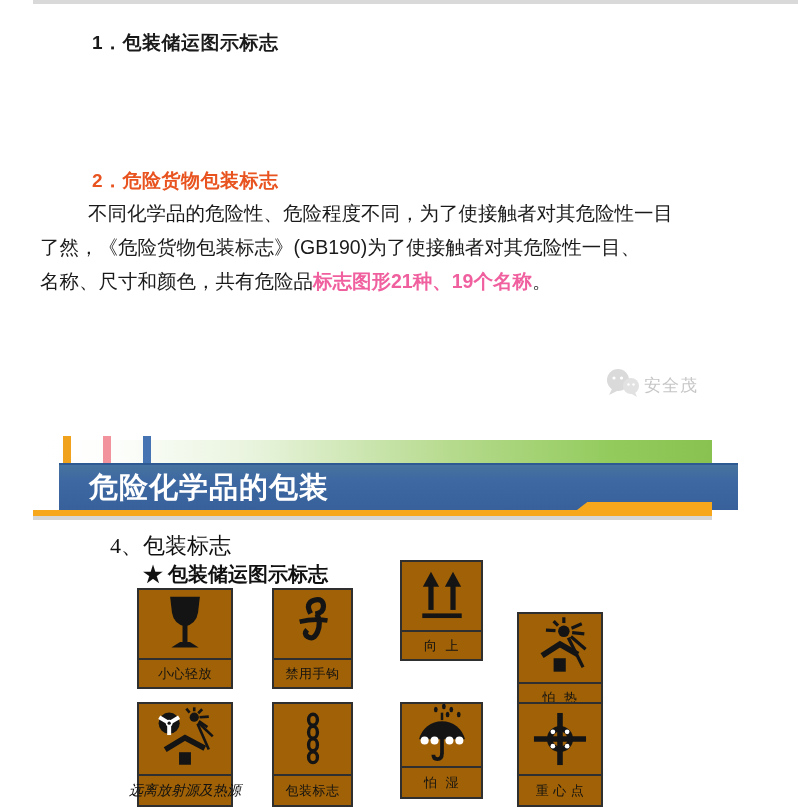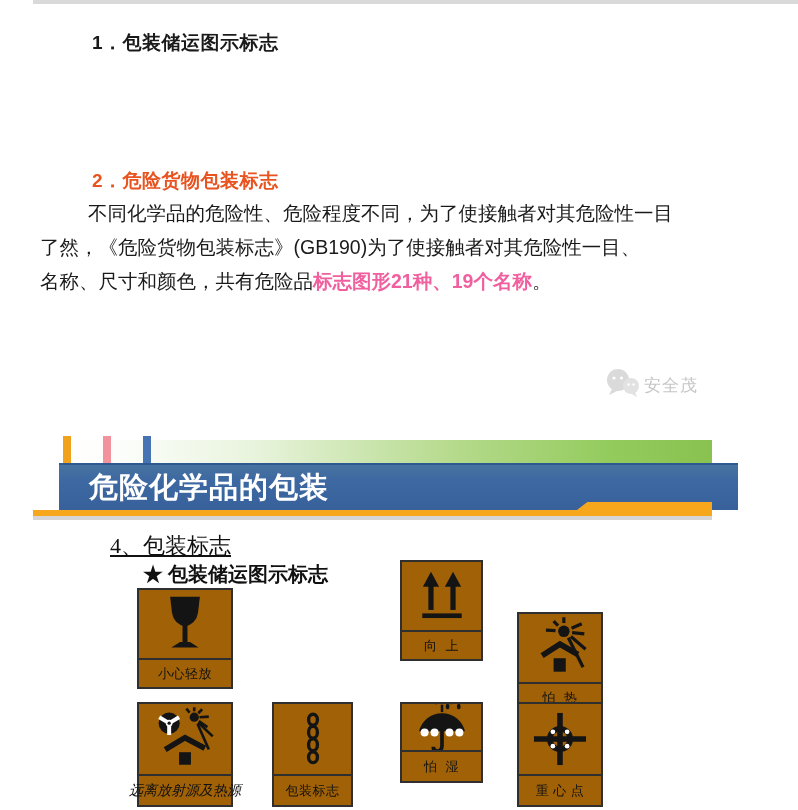--- a/index.html
+++ b/index.html
@@ -33,21 +33,21 @@
       background:linear-gradient(180deg,#46739f 0%,#3d68a2 35%,#38619b 100%);
       border-top:2px solid #2e5a94;box-sizing:border-box;display:flex;align-items:center;margin-left:26px;}
   .blue-bar .bar-title{color:#ffffff;font-size:29px;font-weight:700;margin-left:30px;letter-spacing:1px;}
   .orange-line{position:absolute;left:33px;top:510px;width:679px;height:6px;background:#f6a71b;}
   .orange-tab{position:absolute;left:560px;top:502px;width:152px;height:14px;background:#f6a71b;
       clip-path:polygon(18% 0,100% 0,100% 100%,6% 100%);}
   .banner-shadow{position:absolute;left:33px;top:516px;width:679px;height:4px;background:#d6d6d6;}
 
   
   .sec-h{position:absolute;left:110px;top:531px;font-family:"Liberation Serif",serif;
-         font-size:22px;color:#111;text-decoration:underline;}
+         font-size:22px;color:#111;}
   .sec-sub{position:absolute;left:143px;top:561px;font-family:"Liberation Serif",serif;
          font-size:20px;font-weight:700;color:#111;}
 
   
   .card{position:absolute;border:2px solid #2f2f2f;background:#a16207;box-sizing:border-box;
         display:flex;flex-direction:column;}
   .card .ic{flex:1;display:flex;align-items:center;justify-content:center;overflow:hidden;}
   .card .lbl{border-top:2px solid #2f2f2f;height:27px;display:flex;align-items:center;
         justify-content:center;font-size:13px;color:#111;white-space:pre;letter-spacing:.5px;}
   .r2 .lbl{height:29px;}
@@ -107,20 +107,30 @@
     <div class="ic">
       <svg width="62" height="64" viewBox="0 0 100 100">
         <path class="ink" d="M26 6 H74 L71 32 Q68 50 50 54 Q32 50 29 32 Z"></path>
         <rect class="ink" x="46" y="52" width="8" height="28"></rect>
         <path class="ink" d="M28 88 L72 88 L58 79 L42 79 Z"></path>
       </svg>
     </div>
     <div class="lbl">小心轻放</div>
   </div>
 
+  <div class="card" style="left:272px;top:588px;width:81px;height:101px;">
+    <div class="ic">
+      <svg width="58" height="64" viewBox="0 0 100 100">
+        <path class="st" stroke-width="9" d="M46 32 Q36 14 52 9 Q68 5 68 20 Q68 31 54 33"></path>
+        <path class="st" stroke-width="8" d="M27 46 Q52 40 75 44"></path>
+        <path class="st" stroke-width="9" d="M57 33 Q64 48 58 63 Q52 78 41 72 Q33 67 40 60"></path>
+      </svg>
+    </div>
+    <div class="lbl">禁用手钩</div>
+  </div>
 
   <div class="card" style="left:400px;top:560px;width:83px;height:101px;">
     <div class="ic">
       <svg width="58" height="64" viewBox="0 0 100 100">
         <polygon class="ink" points="31,8 17,34 45,34"></polygon>
           <rect class="ink" x="26.5" y="32" width="9" height="42"></rect>
         <polygon class="ink" points="69,8 55,34 83,34"></polygon>
           <rect class="ink" x="64.5" y="32" width="9" height="42"></rect>
         <rect class="ink" x="16" y="80" width="68" height="8"></rect>
       </svg>
@@ -183,21 +193,21 @@
           <ellipse cx="50" cy="13" rx="8.5" ry="10.5"></ellipse>
           <ellipse cx="50" cy="37" rx="8.5" ry="11.5"></ellipse>
           <ellipse cx="50" cy="61" rx="8.5" ry="11.5"></ellipse>
           <ellipse cx="50" cy="85" rx="8.5" ry="10.5"></ellipse>
         </g>
       </svg>
     </div>
     <div class="lbl">包装标志</div>
   </div>
 
-  <div class="card r2" style="left:400px;top:702px;width:83px;height:81px;">
+  <div class="card r2" style="left:400px;top:702px;width:83px;height:97px;">
     <div class="ic">
       <svg width="62" height="68" viewBox="0 0 100 100">
         <g class="ink">
           <ellipse cx="40" cy="9" rx="3" ry="4.5"></ellipse>
             <ellipse cx="53" cy="4" rx="3" ry="4.5"></ellipse>
           <ellipse cx="65" cy="9" rx="3" ry="4.5"></ellipse>
             <ellipse cx="77" cy="17" rx="3" ry="4.5"></ellipse>
           <ellipse cx="59" cy="17" rx="3" ry="4.5"></ellipse>
         </g>
         <rect class="ink" x="48" y="14" width="4" height="12"></rect>

